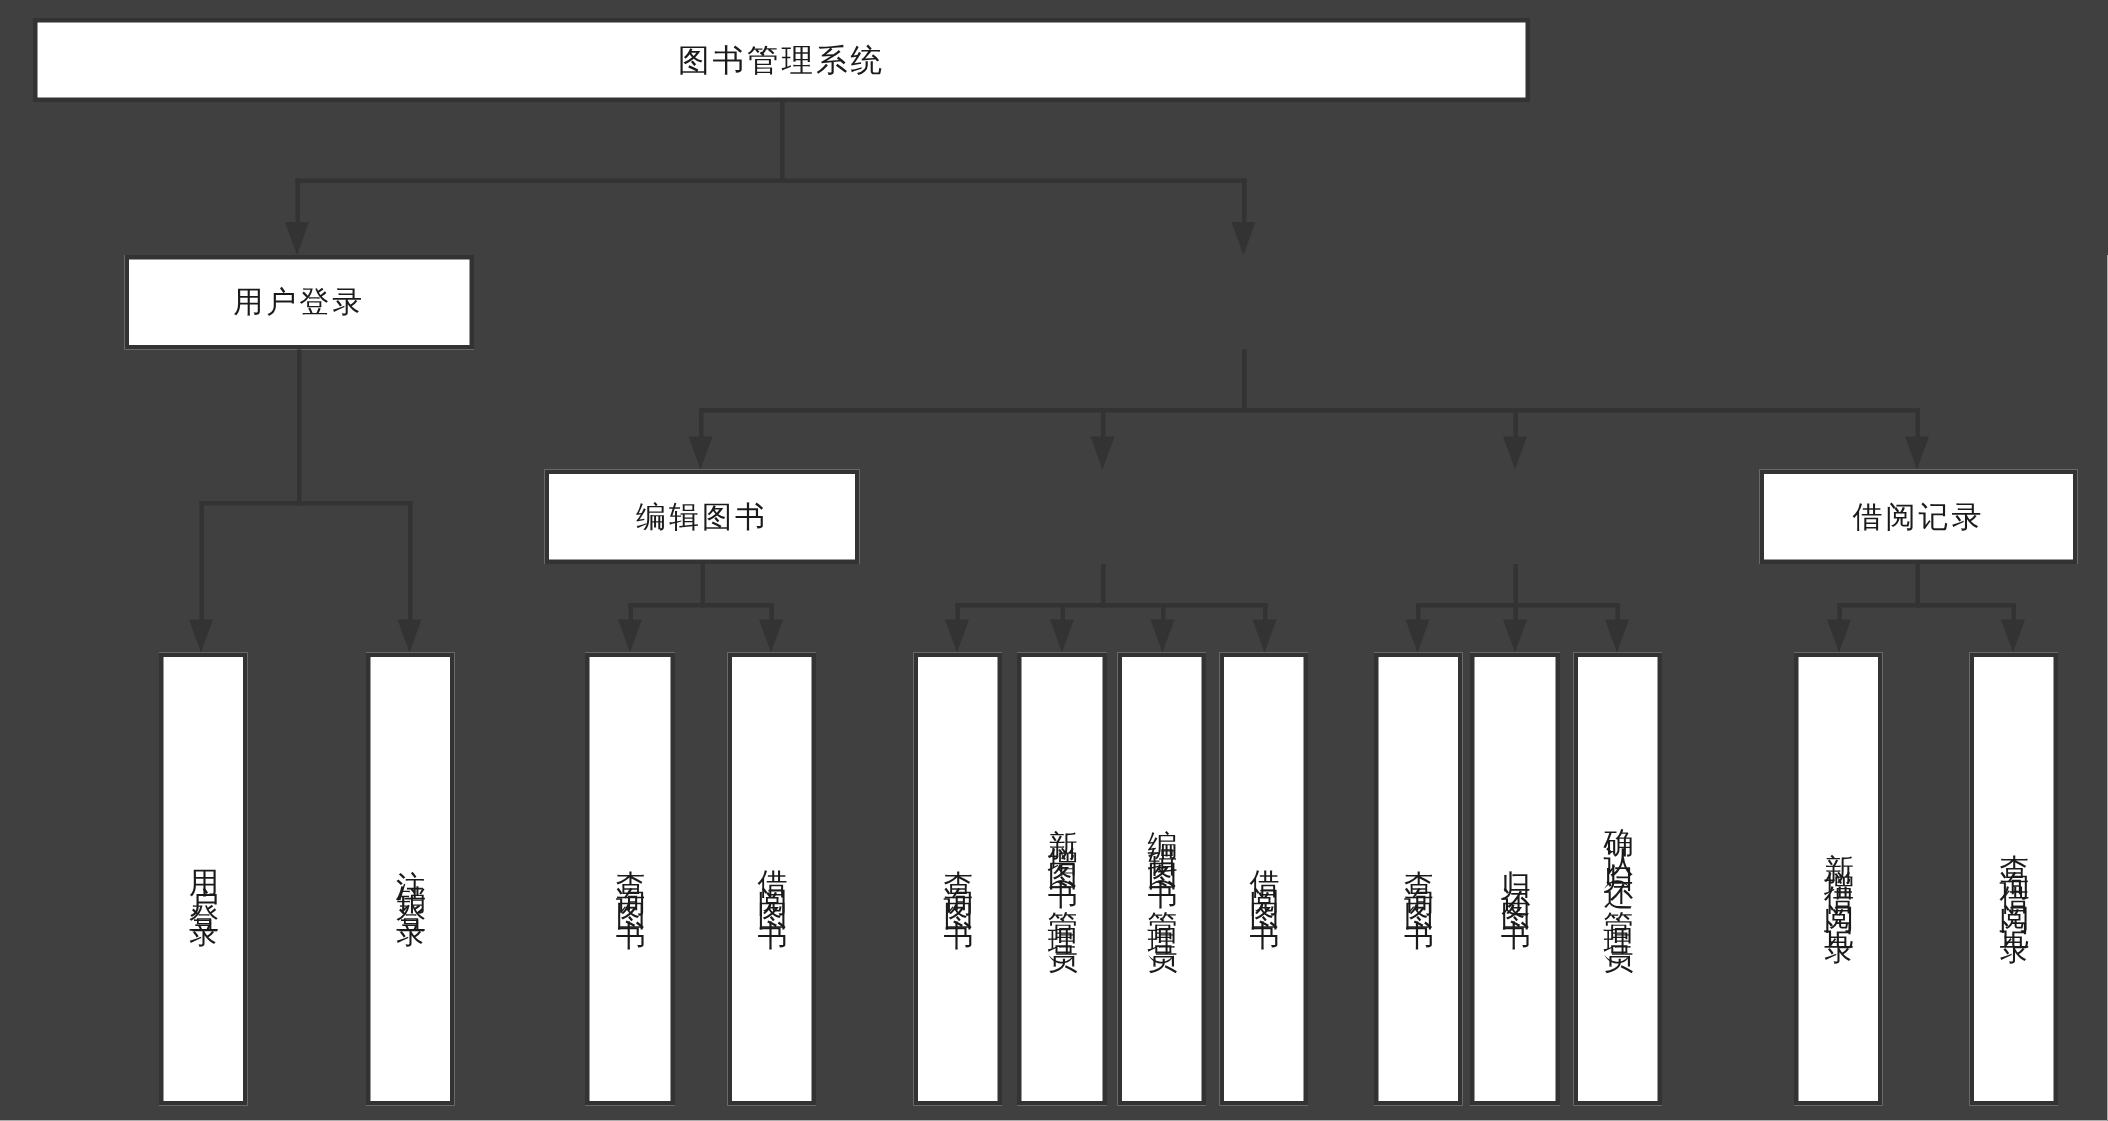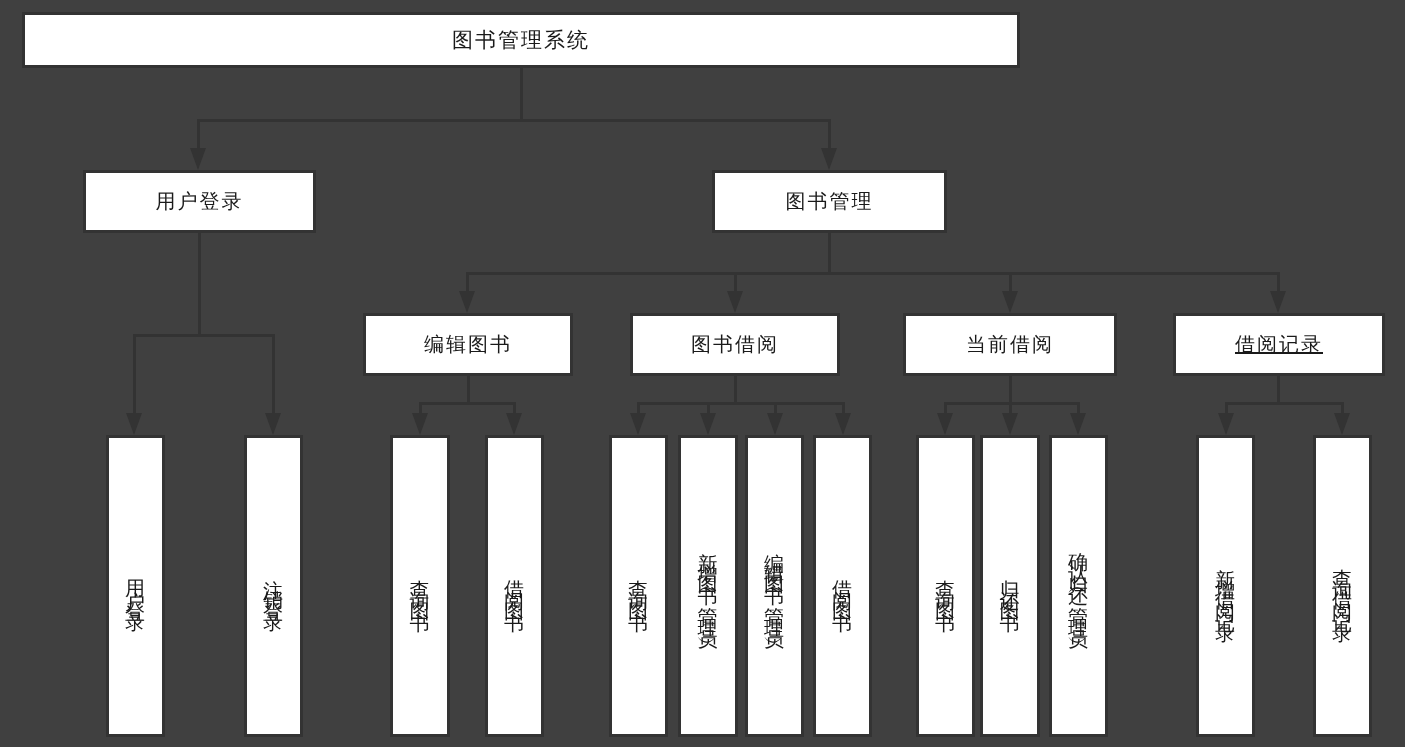--- a/index.html
+++ b/index.html
@@ -73,44 +73,41 @@
   <div class="box root" style="left:22px; top:12px; width:998px; height:56px;">图书管理系统</div>
 
   <div class="vline" style="left:520px; top:67px; height:54px;"></div>
   <div class="hline" style="left:197px; top:119px; width:634px;"></div>
   <div class="vline" style="left:197px; top:119px; height:32px;"></div>
   <div class="ahead" style="left:190px; top:148px;"></div>
   <div class="vline" style="left:828px; top:119px; height:32px;"></div>
   <div class="ahead" style="left:821px; top:148px;"></div>
 
   <div class="box" style="left:83px; top:170px; width:233px; height:63px;">用户登录</div>
-  <div class="box" style="left:712px; top:170px; width:235px; height:63px;">图书管理</div>
 
   <div class="vline" style="left:198px; top:233px; height:104px;"></div>
   <div class="hline" style="left:133px; top:334px; width:142px;"></div>
   <div class="vline" style="left:133px; top:334px; height:82px;"></div>
   <div class="ahead" style="left:126px; top:413px;"></div>
   <div class="vline" style="left:272px; top:334px; height:82px;"></div>
   <div class="ahead" style="left:265px; top:413px;"></div>
 
   <div class="vline" style="left:828px; top:233px; height:41px;"></div>
   <div class="hline" style="left:466px; top:272px; width:813px;"></div>
   <div class="vline" style="left:466px; top:272px; height:21px;"></div>
   <div class="ahead" style="left:459px; top:291px;"></div>
   <div class="vline" style="left:734px; top:272px; height:21px;"></div>
   <div class="ahead" style="left:727px; top:291px;"></div>
   <div class="vline" style="left:1009px; top:272px; height:21px;"></div>
   <div class="ahead" style="left:1002px; top:291px;"></div>
   <div class="vline" style="left:1277px; top:272px; height:21px;"></div>
   <div class="ahead" style="left:1270px; top:291px;"></div>
 
   <div class="box" style="left:363px; top:313px; width:210px; height:63px;">编辑图书</div>
-  <div class="box" style="left:630px; top:313px; width:210px; height:63px;">图书借阅</div>
-  <div class="box" style="left:903px; top:313px; width:214px; height:63px;">当前借阅</div>
-  <div class="box" style="left:1173px; top:313px; width:212px; height:63px;text-decoration:underline;">借阅记录</div>
+  <div class="box" style="left:1173px; top:313px; width:212px; height:63px;">借阅记录</div>
 
   <div class="vline" style="left:467px; top:376px; height:29px;"></div>
   <div class="hline" style="left:419px; top:402px; width:97px;"></div>
   <div class="vline" style="left:419px; top:402px; height:13px;"></div>
   <div class="ahead" style="left:412px; top:413px;"></div>
   <div class="vline" style="left:513px; top:402px; height:13px;"></div>
   <div class="ahead" style="left:506px; top:413px;"></div>
 
   <div class="vline" style="left:734px; top:376px; height:29px;"></div>
   <div class="hline" style="left:637px; top:402px; width:208px;"></div>

